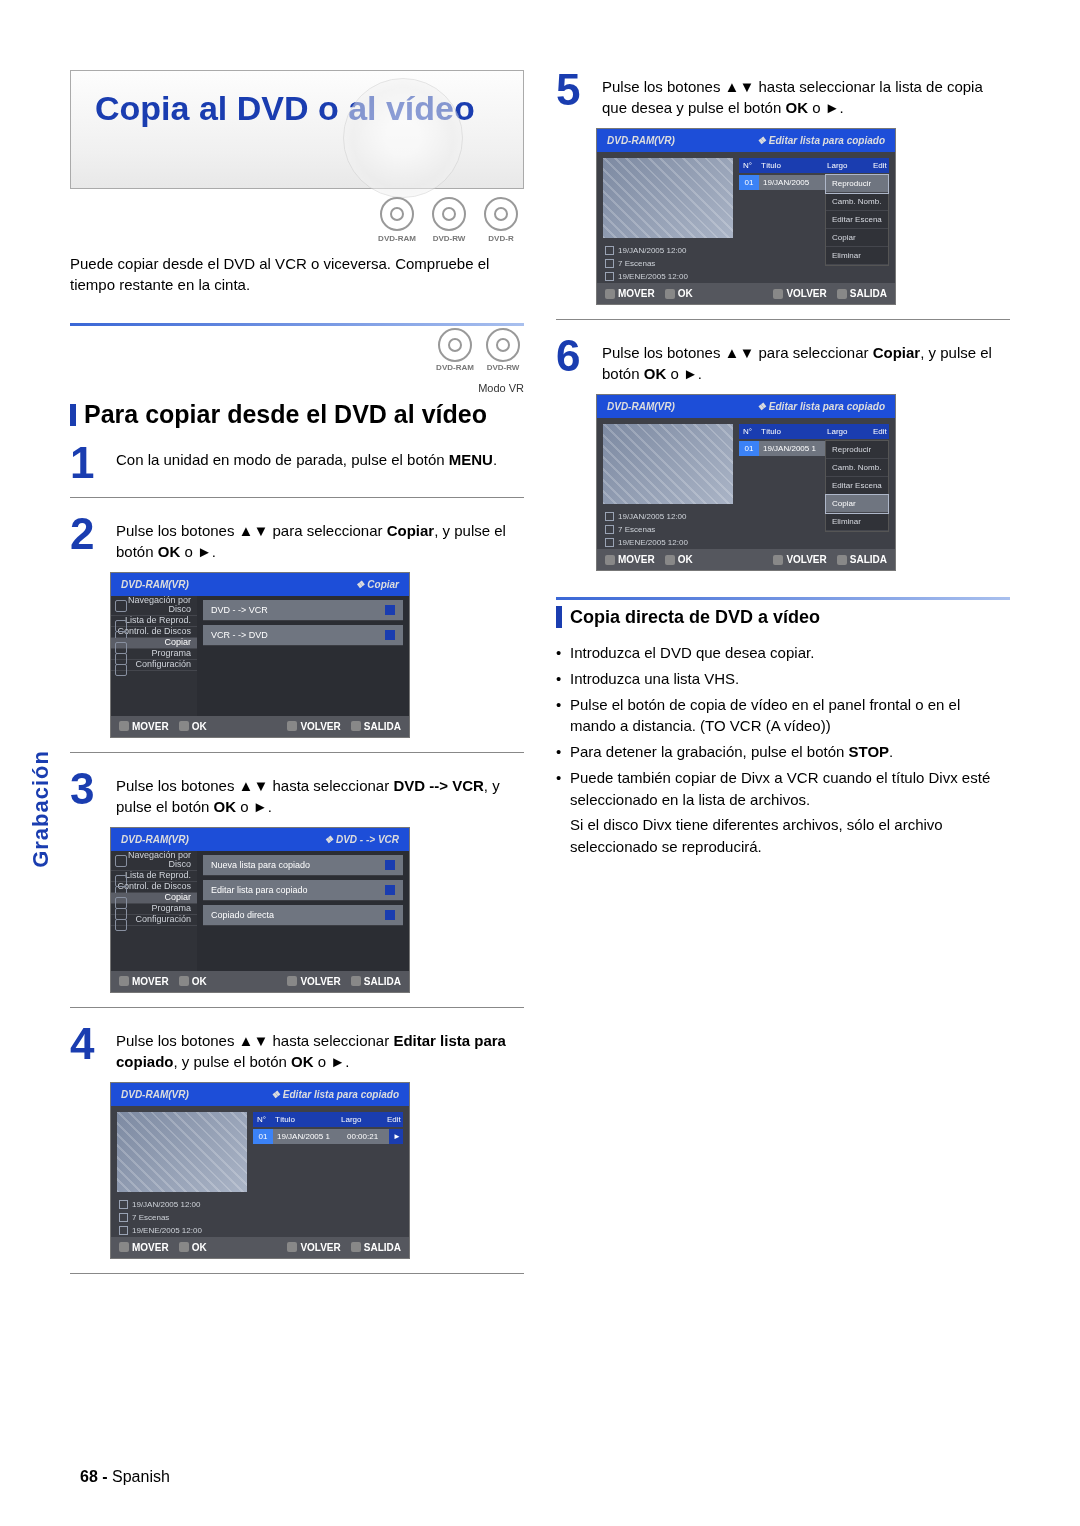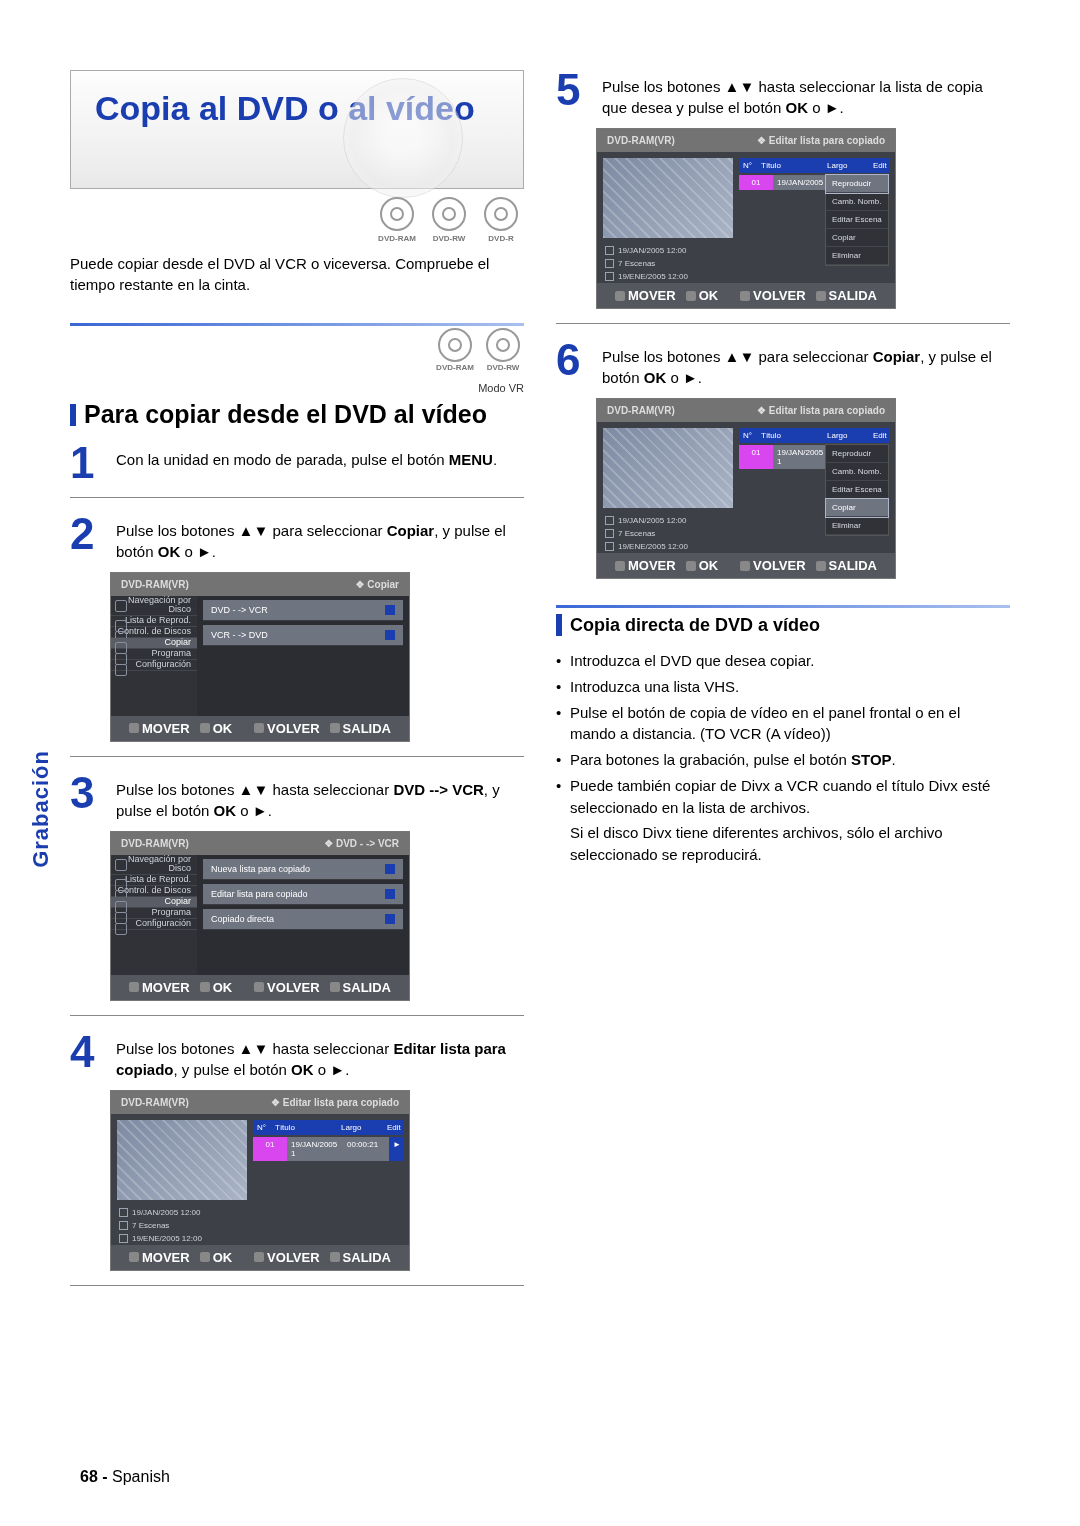--- a/index.html
+++ b/index.html
@@ -73,45 +73,45 @@
 
   
   .osd {
     width: 300px;
     border: 1px solid #777;
     background: #3e4047;
     color: #fff;
     font-size: 10px;
     margin: 8px 0 4px 40px;
   }
-  .osd .top { display:flex; justify-content:space-between; padding:6px 10px; font-weight:bold; color:#ddd; background:#737373; }
+  .osd .top { display:flex; justify-content:space-between; padding:6px 10px; font-weight:bold; color:#ddd; background:#1d4ed8;font-style:italic; }
   .osd .top .diamond::before{content:'❖ '; }
   .osd .mid { display:flex; min-height: 120px; }
   .osd .side { width: 86px; background:#303238; display:flex; flex-direction:column; }
   .osd .side .it { padding:0 6px; border-bottom:1px solid #44464d; color:#cfd3da; font-size:9px; text-align:right; line-height:1.1; position:relative;}
   .osd .side .it.sel { background:#5a5d66; color:#fff; }
   .osd .side .it .ico{position:absolute;left:4px;top:4px;width:12px;height:12px;border:1px solid #8890a0;border-radius:2px;}
   .osd .main { flex:1; background:#2b2d33; position:relative; }
   .osd .main .row { display:flex; align-items:center; justify-content:space-between; padding:5px 8px; border-bottom:1px solid #3a3c42; background:#6f7580; margin:4px 6px; font-size:9px; }
   .osd .main .row .arrow { width:10px;height:10px;background:#1a3db0; }
-  .osd .bot { display:flex; gap:10px; padding:5px 18px; background:#55575e; font-size:13px; font-weight:bold; }
+  .osd .bot { display:flex; gap:10px; padding:5px 8px; background:#55575e; font-size:10px; font-weight:bold; }
   .osd .bot span{display:flex;align-items:center;gap:3px;}
   .osd .bot .sq{width:10px;height:10px;background:#888;border-radius:2px;}
 
   
   .osd2 .mid { display:block; padding:0; }
   .osd2 .preview-area{ display:flex; }
   .osd2 .thumb { width:130px; height:80px; background:linear-gradient(135deg,#7d8aa2,#aab4c6); margin:6px; position:relative;}
   .osd2 .thumb::after{content:'';position:absolute;inset:0;background:repeating-linear-gradient(45deg,rgba(255,255,255,.2) 0 2px,transparent 2px 8px);}
   .osd2 .tbl { flex:1; margin:6px 6px 0 0; }
   .osd2 .thead{display:flex;background:#1a3db0;color:#fff;font-size:8px;}
   .osd2 .thead div{padding:3px 4px;}
   .osd2 .trow{display:flex;font-size:8px;margin-top:2px;}
   .osd2 .trow div{padding:3px 4px;}
-  .osd2 .trow .c1{background:#d946ef;color:#fff;width:34px;text-align:center;}
+  .osd2 .trow .c1{background:#3b82f6;color:#fff;width:20px;text-align:center;}
   .osd2 .trow .c2{background:#6f7580;flex:1;}
   .osd2 .trow .c3{background:#6f7580;width:46px;}
   .osd2 .trow .c4{background:#1a3db0;width:14px;}
   .osd2 .meta{font-size:8px;color:#cfd3da;padding:2px 8px;display:flex;align-items:center;gap:4px;}
   .osd2 .meta .sqi{width:9px;height:9px;border:1px solid #9aa3b4;}
 
   .osd2 .ctx { position:absolute; right:6px; top:22px; width:64px; background:#303238; border:1px solid #555; }
   .osd2 .ctx div{font-size:8px;padding:4px 6px;border-bottom:1px solid #44464d;color:#d8dbe2;}
   .osd2 .ctx div.sel{background:#6f7580;color:#fff;outline:1px solid #aeb7c9;}
 
@@ -520,21 +520,21 @@
     <div class="hr-blue" style="margin-top:26px"></div>
     <div class="section-head sub">
       <div class="bar"></div>
         <h2>Copia directa de DVD a vídeo</h2>
     </div>
 
     <ul class="bul">
       <li>Introduzca el DVD que desea copiar.</li>
       <li>Introduzca una lista VHS.</li>
       <li>Pulse el botón de copia de vídeo en el panel frontal o en el mando a distancia. (TO VCR (A vídeo))</li>
-      <li><span>Para botones la grabación, pulse el botón </span><b>STOP</b>.</li>
+      <li><span>Para detener la grabación, pulse el botón </span><b>STOP</b>.</li>
       <li>Puede también copiar de Divx a VCR cuando el título Divx esté seleccionado en la lista de archivos.</li>
     </ul>
     <p class="bul-note">Si el disco Divx tiene diferentes archivos, sólo el archivo seleccionado se reproducirá.</p>
   </div>
 </div>
 
 <div class="footer">
   <b>68 -</b> <span>Spanish</span>
 </div>
 

